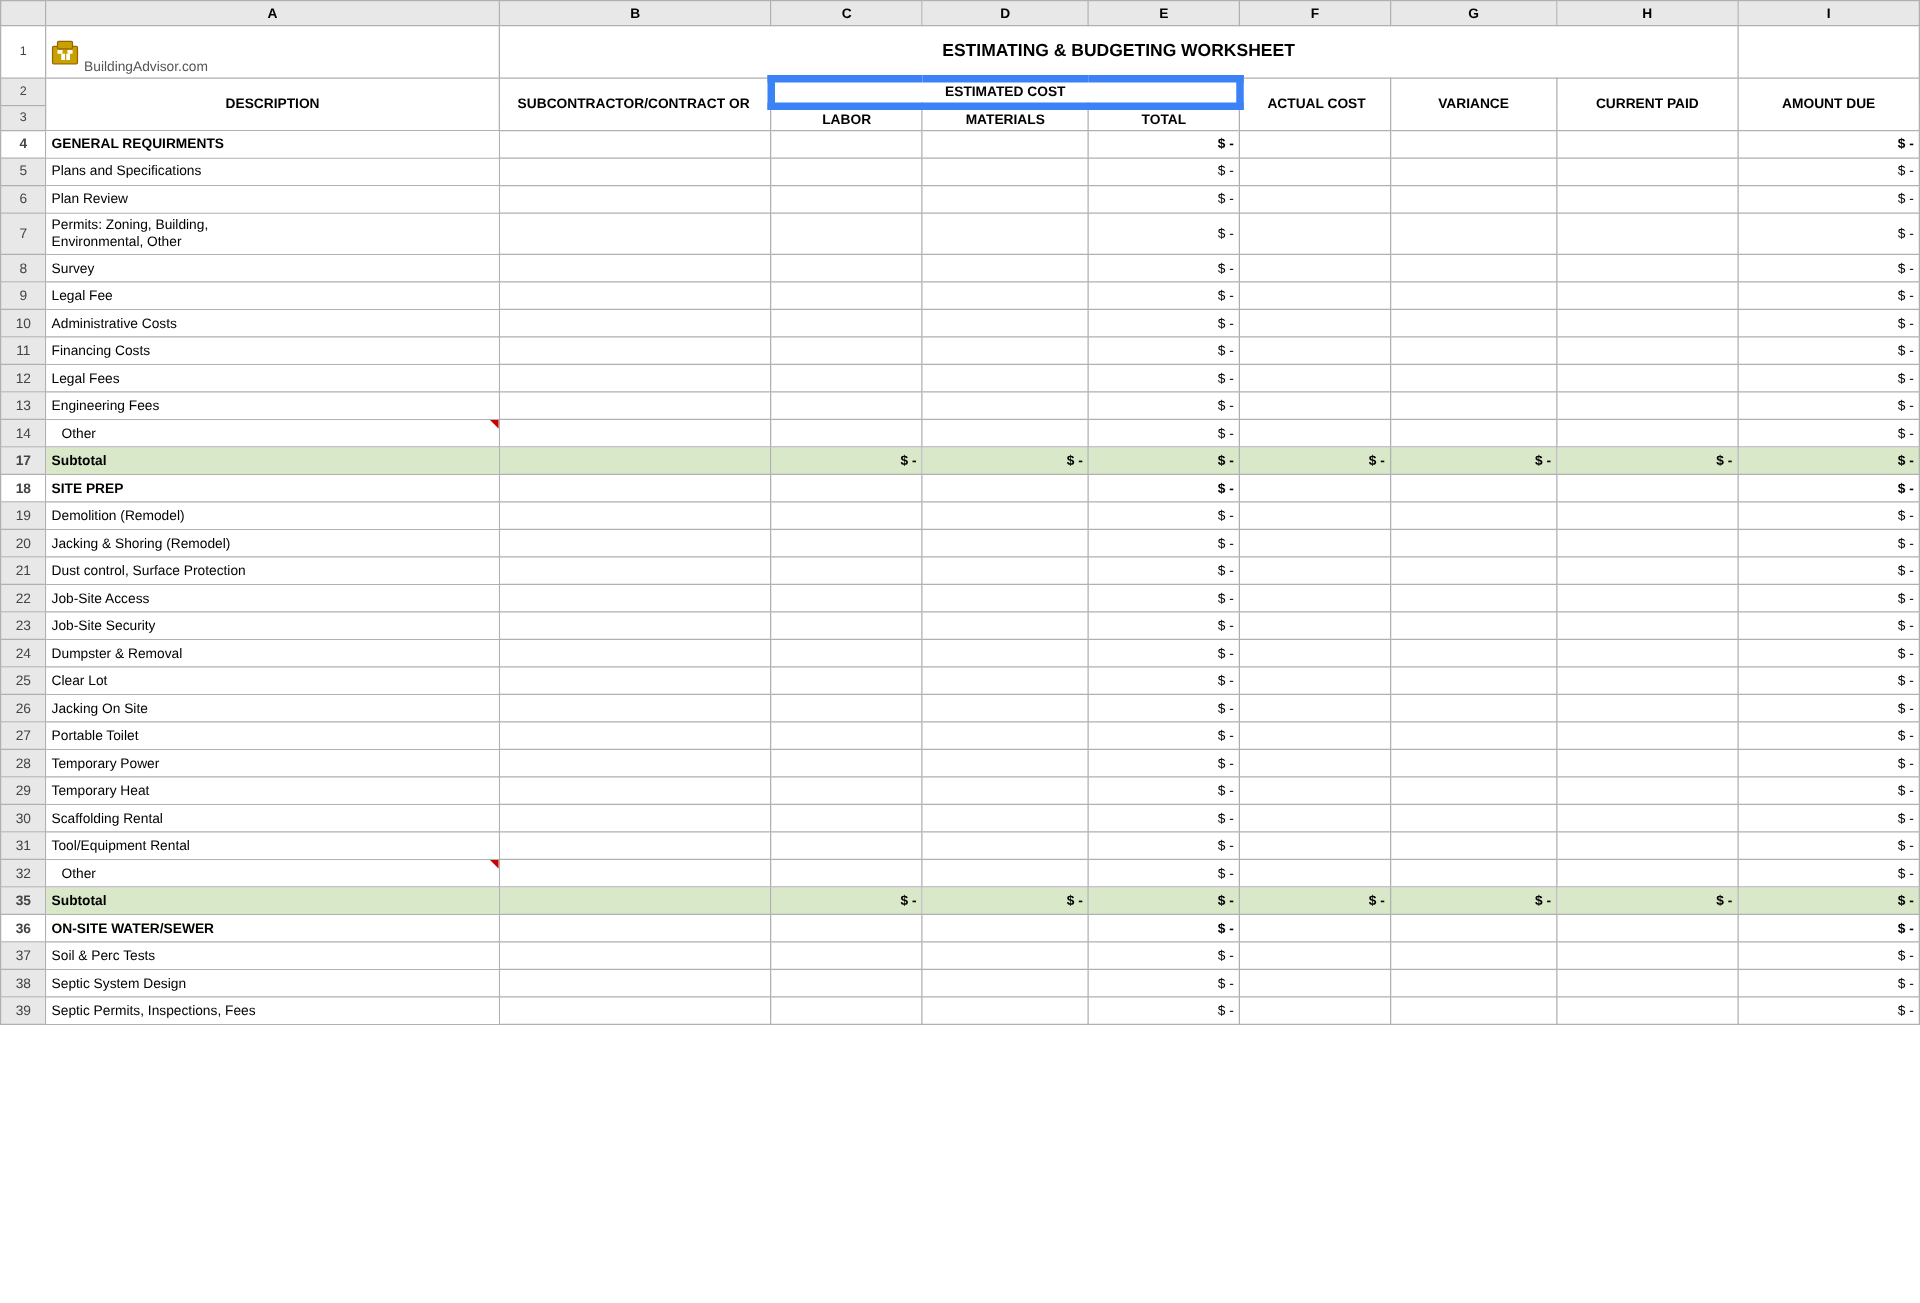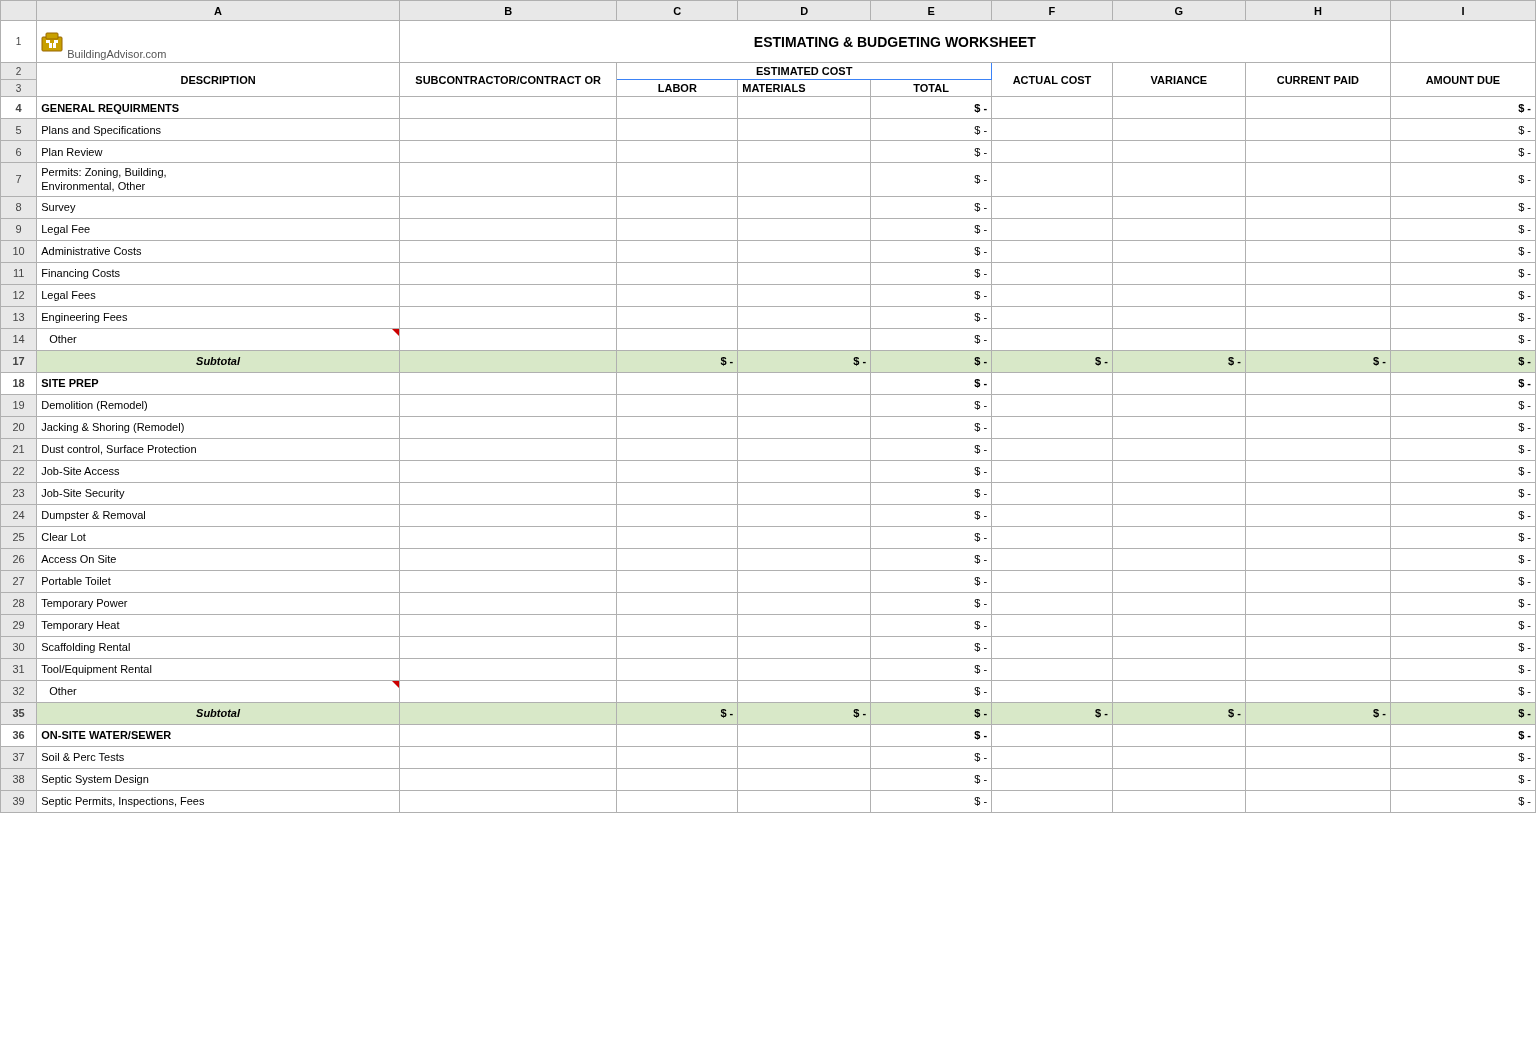--- a/index.html
+++ b/index.html
@@ -106,23 +106,22 @@
     .subtotal-row td {
       background: #d8e8c8;
       font-weight: bold;
       font-size: 11px;
       height: 22px;
     }
     .subtotal-row .row-num {
       background: #e8e8e8;
     }
     .subtotal-label {
-      text-align: center;
+      text-align: left;
       font-weight: bold;
-      font-style: italic;
     }
 
     
     .dollar-cell {
       text-align: right;
       font-size: 11px;
     }
 
     
     .red-triangle {
@@ -190,31 +189,31 @@
           </div>
         </td>
         <td colspan="7" class="title-cell">ESTIMATING &amp; BUDGETING WORKSHEET</td>
         <td></td>
       </tr>
 
       <tr style="background:#fff;">
         <td class="row-num">2</td>
         <th class="col-a header-desc" rowspan="2" style="text-align:center; border:1px solid #b0b0b0; background:#fff; font-weight:bold; vertical-align:middle;">DESCRIPTION</th>
         <th class="col-b header-desc" rowspan="2" style="text-align:center; border:1px solid #b0b0b0; background:#fff; font-weight:bold; vertical-align:middle; white-space:normal;">SUBCONTRACTOR/CONTRACT OR</th>
-        <th class="col-c col-d col-e" colspan="3" style="text-align:center; border:1px solid #3b82f6; background:#fff; font-weight:bold;">ESTIMATED COST</th>
+        <th class="col-c col-d col-e" colspan="3" style="text-align:center; border:6px solid #3b82f6; background:#fff; font-weight:bold;">ESTIMATED COST</th>
         <th class="col-f header-desc" rowspan="2" style="text-align:center; border:1px solid #b0b0b0; background:#fff; font-weight:bold; vertical-align:middle; white-space:normal;">ACTUAL COST</th>
         <th class="col-g header-desc" rowspan="2" style="text-align:center; border:1px solid #b0b0b0; background:#fff; font-weight:bold; vertical-align:middle;">VARIANCE</th>
         <th class="col-h header-desc" rowspan="2" style="text-align:center; border:1px solid #b0b0b0; background:#fff; font-weight:bold; vertical-align:middle;">CURRENT PAID</th>
         <th class="col-i header-desc" rowspan="2" style="text-align:center; border:1px solid #b0b0b0; background:#fff; font-weight:bold; vertical-align:middle;">AMOUNT DUE</th>
       </tr>
 
       <tr style="background:#fff;">
         <td class="row-num">3</td>
         <th class="col-c" style="text-align:center; border:1px solid #b0b0b0; background:#fff; font-weight:bold;">LABOR</th>
-        <th class="col-d" style="text-align:left; border:1px solid #b0b0b0; background:#fff; font-weight:bold;">MATERIALS</th>
+        <th class="col-d" style="text-align:center; border:1px solid #b0b0b0; background:#fff; font-weight:bold;">MATERIALS</th>
         <th class="col-e" style="text-align:center; border:1px solid #b0b0b0; background:#fff; font-weight:bold;">TOTAL</th>
       </tr>
 
     <tr class="section-header">
           <td class="row-num">4</td>
           <td style="position: relative; font-weight: bold;">GENERAL REQUIRMENTS</td>
           <td></td>
           <td class="dollar-cell"></td>
           <td class="dollar-cell"></td>
           <td class="dollar-cell">$ -</td>
@@ -446,21 +445,21 @@
           <td class="dollar-cell"></td>
           <td class="dollar-cell"></td>
           <td class="dollar-cell">$ -</td>
           <td class="dollar-cell"></td>
           <td class="dollar-cell"></td>
           <td class="dollar-cell"></td>
           <td class="dollar-cell">$ -</td>
         </tr>
         <tr class="data-row">
           <td class="row-num">26</td>
-          <td style="position: relative;">Access On Site</td>
+          <td style="position: relative;">Jacking On Site</td>
           <td></td>
           <td class="dollar-cell"></td>
           <td class="dollar-cell"></td>
           <td class="dollar-cell">$ -</td>
           <td class="dollar-cell"></td>
           <td class="dollar-cell"></td>
           <td class="dollar-cell"></td>
           <td class="dollar-cell">$ -</td>
         </tr>
         <tr class="data-row">

